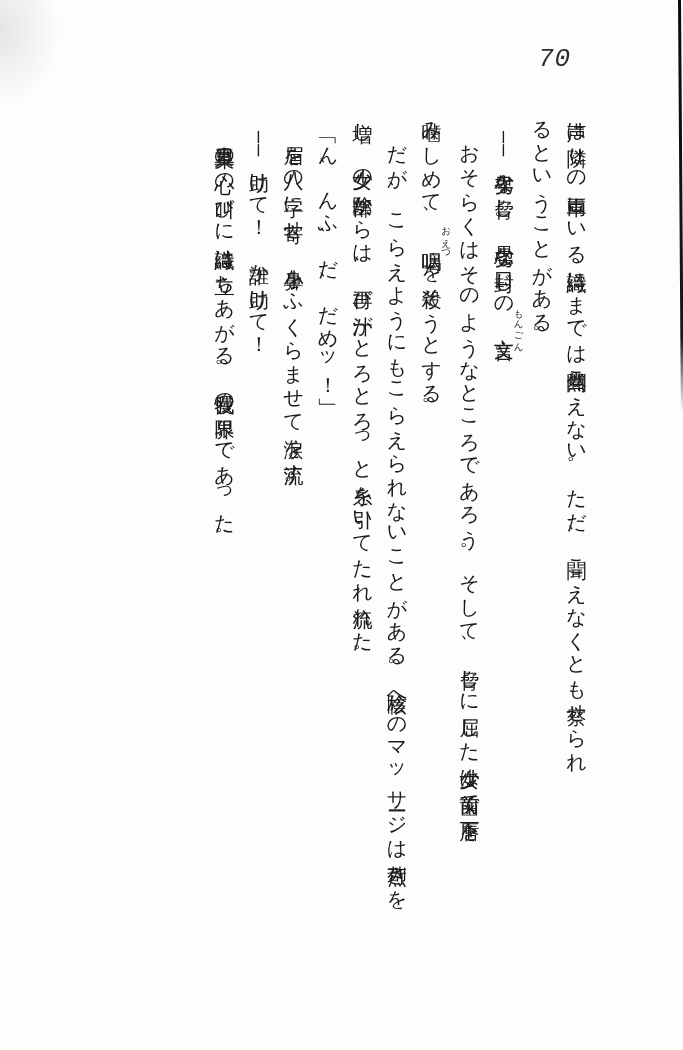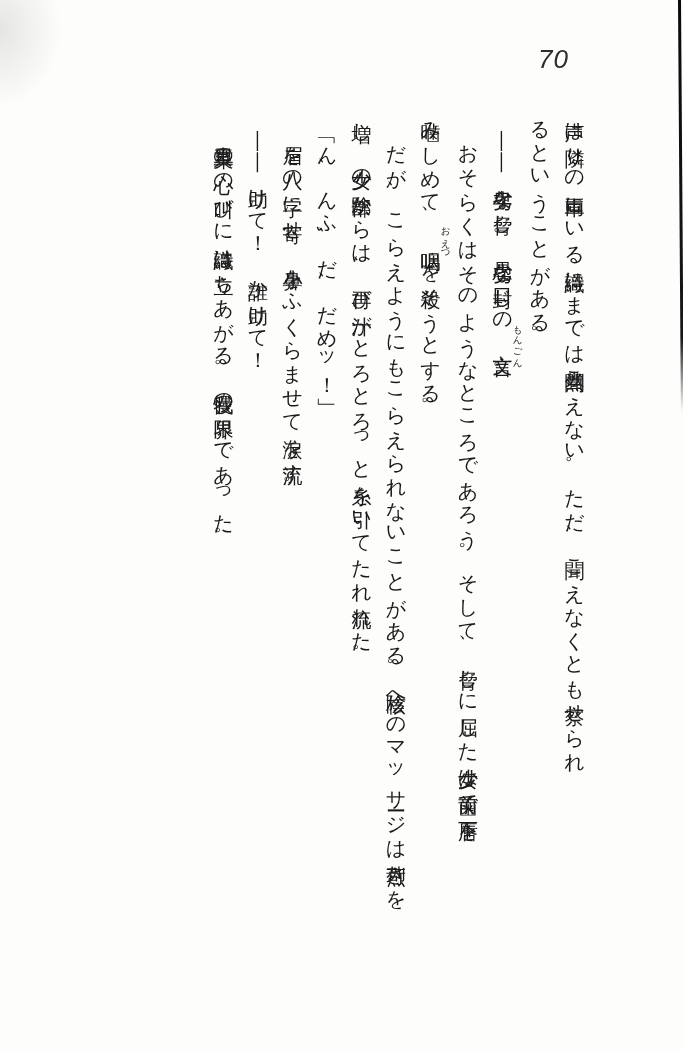--- a/index.html
+++ b/index.html
@@ -5,21 +5,21 @@
   * { margin: 0; padding: 0; box-sizing: border-box; }
   html, body { width: 683px; height: 1050px; }
   body { background: #ffffff; }
 
   .page {
     position: relative;
     width: 683px;
     height: 1050px;
     background: #fdfdfc;
     overflow: hidden;
-    font-family: Liberation Sans, sans-serif;
+    font-family: Liberation Mono, monospace;
     padding-left: 42px;
   }
 
   
   .smudge {
     position: absolute;
     top: -22px;
     left: -28px;
     width: 90px;
     height: 130px;

